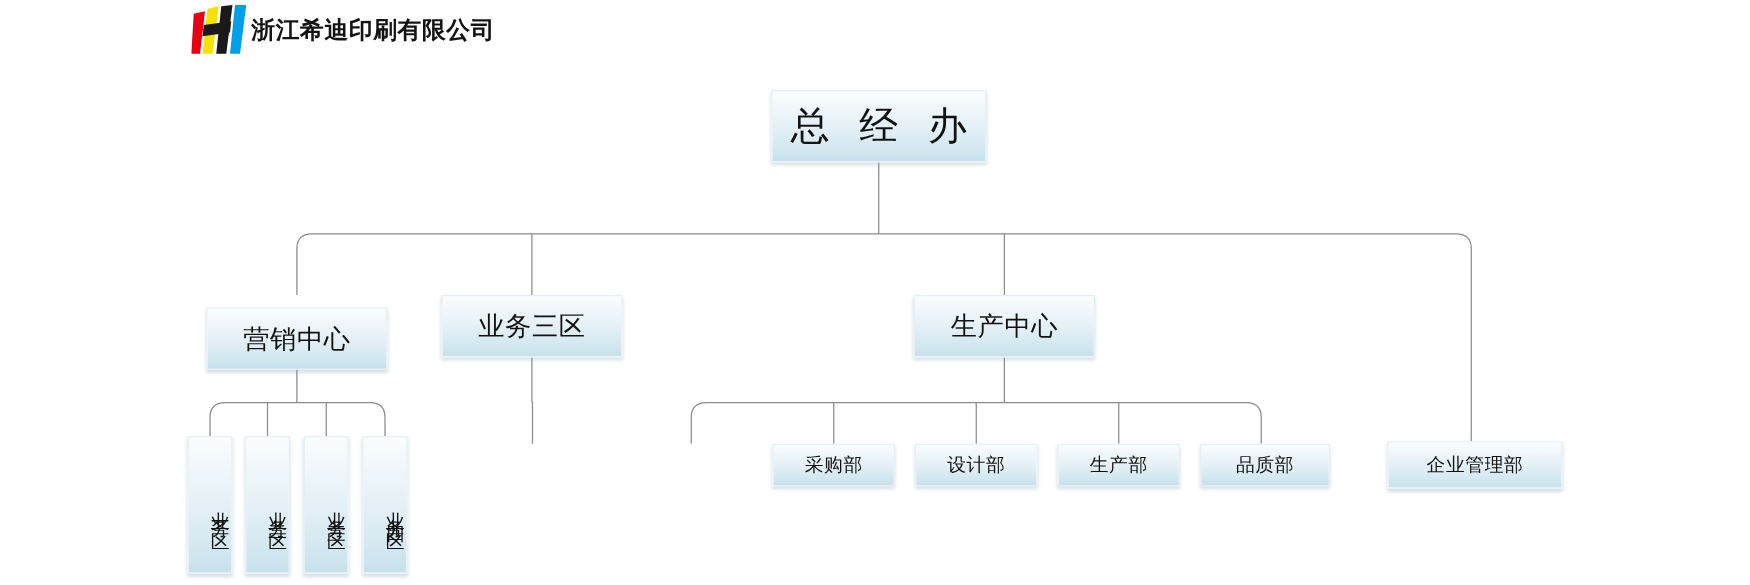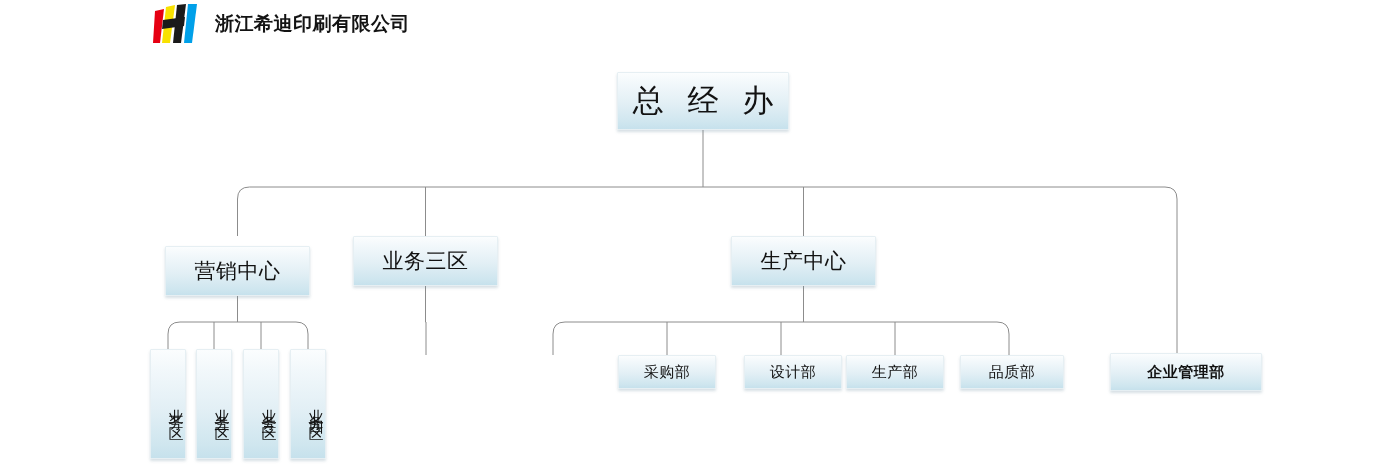--- a/index.html
+++ b/index.html
@@ -17,21 +17,21 @@
   }
 
   
   #brand {
     position: absolute;
     left: 153px;
     top: 2px;
     height: 44px;
     display: flex;
     align-items: center;
-    gap: 18px;
+    gap: 4px;
   }
   #brand-logo {
     width: 44px;
     height: 42px;
     display: block;
   }
   #brand-name {
     font-size: 19px;
     font-weight: bold;
     letter-spacing: 0.5px;
@@ -143,17 +143,17 @@
 
 <div class="node lvl0" style="left: 617px; top: 72px; width: 172px; height: 58px;">总 经 办</div>
     <div class="node lvl1" style="left: 165px; top: 246px; width: 145px; height: 50px;">营销中心</div>
     <div class="node lvl1" style="left: 353px; top: 236px; width: 145px; height: 50px;">业务三区</div>
     <div class="node lvl1" style="left: 731px; top: 236px; width: 145px; height: 50px;">生产中心</div>
     <div class="node lvl2 vert" style="left: 150px; top: 349px; width: 36px; height: 110px;">业务一区</div>
     <div class="node lvl2 vert" style="left: 196px; top: 349px; width: 36px; height: 110px;">业务二区</div>
     <div class="node lvl2 vert" style="left: 243px; top: 349px; width: 36px; height: 110px;">业务三区</div>
     <div class="node lvl2 vert" style="left: 290px; top: 349px; width: 36px; height: 110px;">业务四区</div>
     <div class="node lvl2" style="left: 618px; top: 355px; width: 98px; height: 34px;">采购部</div>
-    <div class="node lvl2" style="left: 732px; top: 355px; width: 98px; height: 34px; margin-left: 12px;">设计部</div>
+    <div class="node lvl2" style="left: 732px; top: 355px; width: 98px; height: 34px;">设计部</div>
     <div class="node lvl2" style="left: 846px; top: 355px; width: 98px; height: 34px;">生产部</div>
     <div class="node lvl2" style="left: 960px; top: 355px; width: 104px; height: 34px;">品质部</div>
-    <div class="node lvl2" style="left: 1110px; top: 353px; width: 152px; height: 38px; font-weight: bold;">企业管理部</div>
+    <div class="node lvl2" style="left: 1110px; top: 353px; width: 140px; height: 38px;">企业管理部</div>
   </div>
 
 </body></html>

